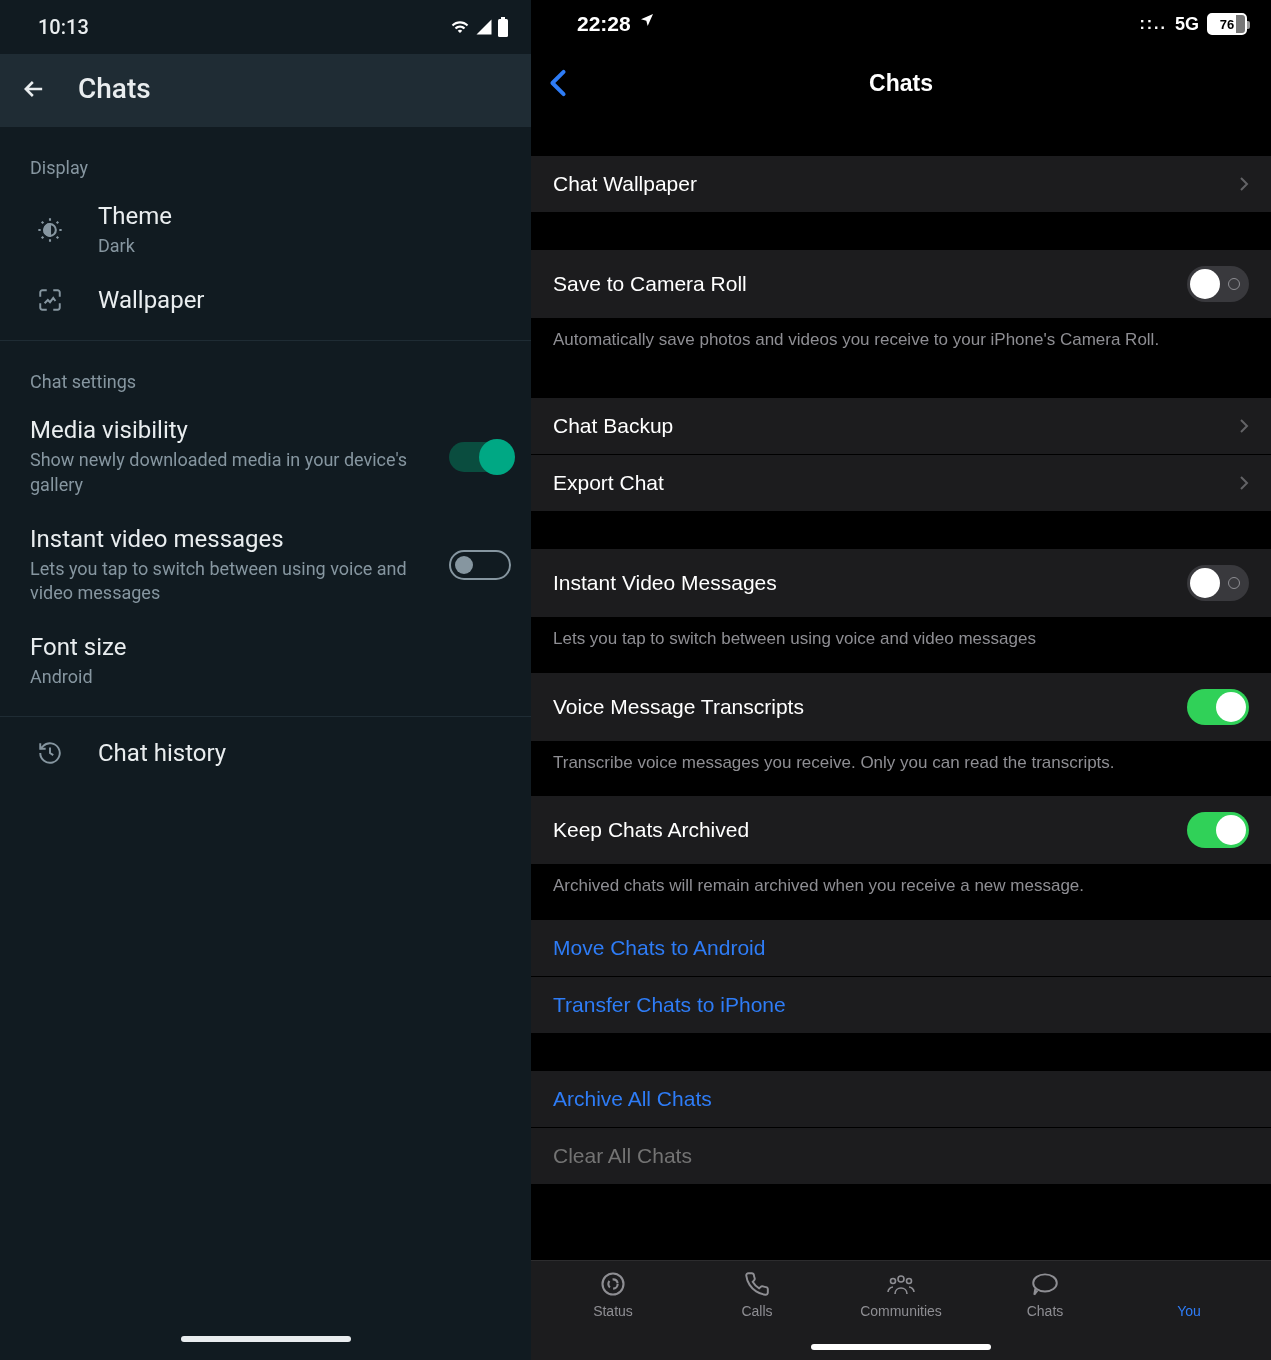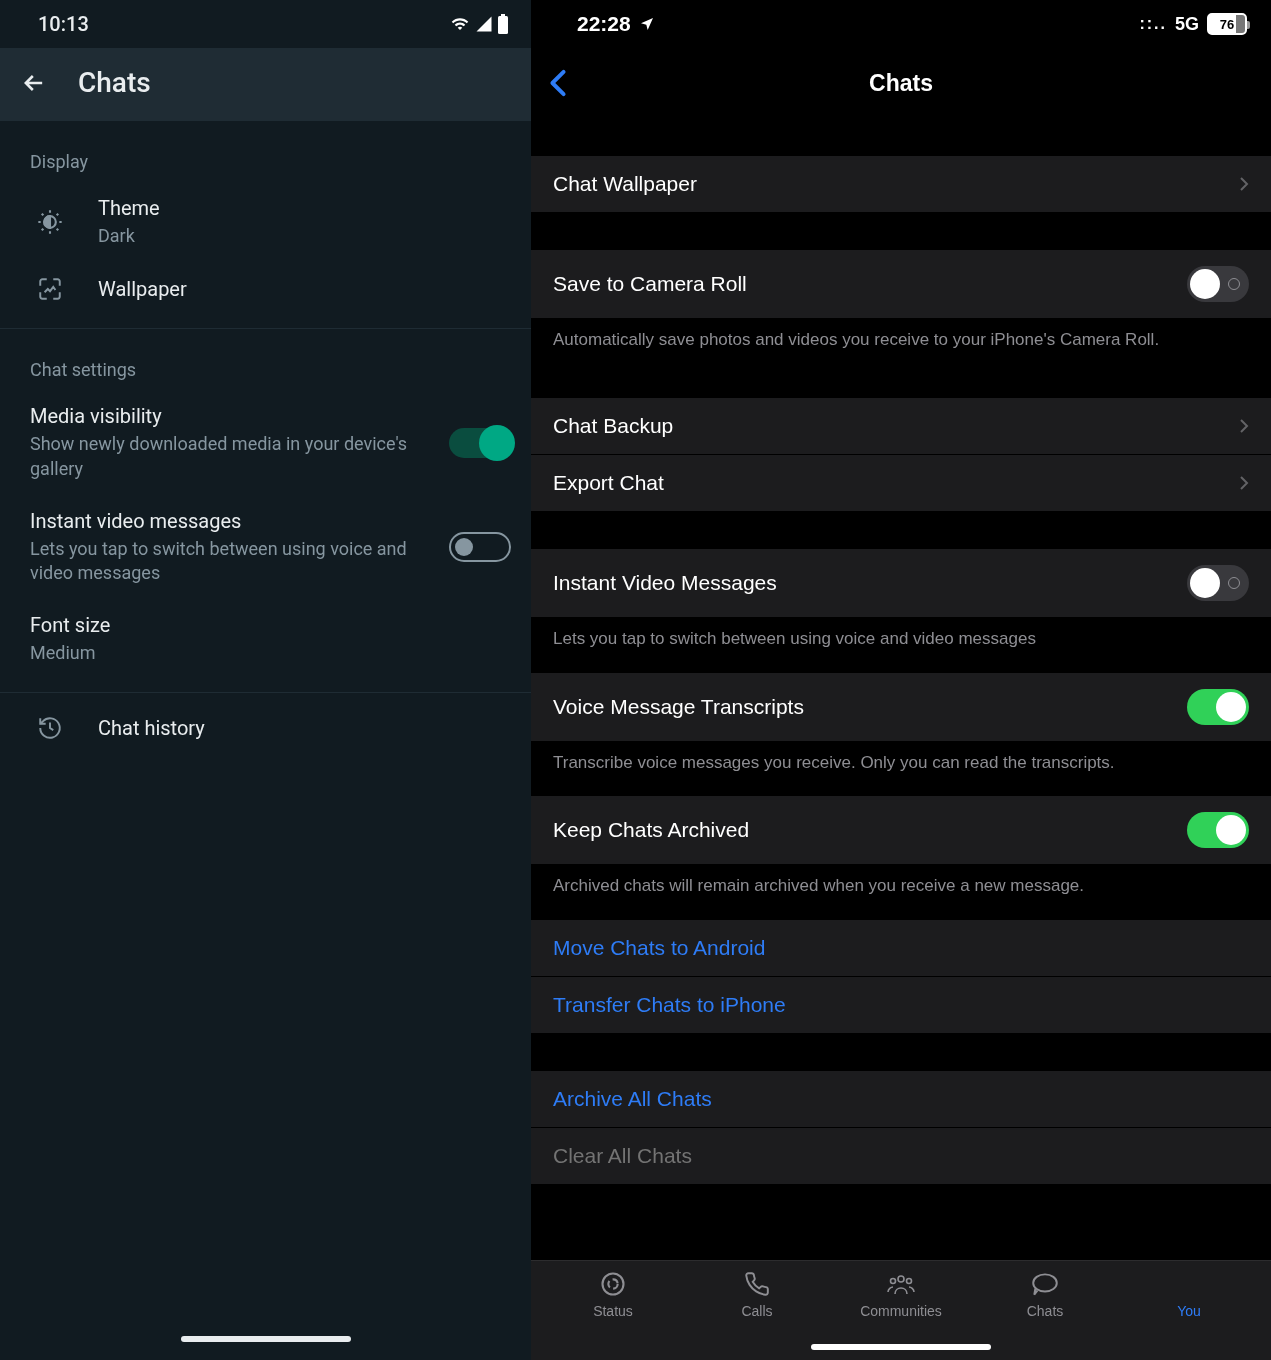--- a/index.html
+++ b/index.html
@@ -16,21 +16,21 @@
   .android {
     width: 531px;
     height: 1360px;
     background: #111b21;
     color: #e9edef;
     position: relative;
     display: flex;
     flex-direction: column;
   }
   .android .statusbar {
-    height: 48px;
+    height: 54px;
     display: flex;
     align-items: center;
     justify-content: space-between;
     padding: 0 22px 0 38px;
     font-size: 20px;
     font-weight: 500;
   }
   .android .statusbar .right-icons { display:flex; align-items:center; gap:4px; }
   .android .appbar {
     background: #1f2c34;
@@ -55,21 +55,21 @@
     padding: 14px 20px 14px 30px;
     gap: 28px;
   }
   .android .row .icon-slot {
     width: 40px;
     display:flex;
     justify-content:center;
     color:#8696a0;
   }
   .android .row .texts { flex:1; }
-  .android .row .title { font-size: 20px; color:#e9edef; }
+  .android .row .title { font-size: 24px; color:#e9edef; }
   .android .row .sub { font-size: 18px; color:#8696a0; margin-top:4px; line-height:1.35; }
   .android .row.no-icon { padding-left: 30px; }
   .android .divider { height:1px; background:#1f2c34; margin-top:12px; }
 
   
   .a-toggle {
     width: 62px; height: 30px;
     border-radius: 15px;
     position: relative;
     flex-shrink:0;
@@ -97,21 +97,21 @@
     display:flex; flex-direction:column;
     font-family: -apple-system, "SF Pro Text", "Helvetica Neue", sans-serif;
   }
   .ios .statusbar {
     height: 48px;
     display:flex; align-items:center; justify-content:space-between;
     padding: 0 24px 0 46px;
     font-size: 21px;
     font-weight:600;
   }
-  .ios .statusbar .left { display:flex; align-items:center; gap:8px; }
+  .ios .statusbar .left { display:flex; gap:8px; }
   .ios .statusbar .right { display:flex; align-items:center; gap:8px; }
   .ios .battery {
     width:40px; height:22px; border:2px solid #fff; border-radius:5px;
     position:relative; display:flex; align-items:center; justify-content:center;
     font-size:13px; font-weight:700; color:#000; background:#fff;
   }
   .ios .battery::after {
     content:""; position:absolute; right:-5px; top:6px;
     width:3px; height:8px; background:#999; border-radius:0 2px 2px 0;
   }
@@ -270,21 +270,21 @@
       <div class="sub">Lets you tap to switch between using voice and video messages</div>
     </div>
     <div class="a-toggle off">
         <div class="knob"></div>
       </div>
   </div>
 
   <div class="row no-icon">
     <div class="texts">
       <div class="title">Font size</div>
-      <div class="sub">Medium</div>
+      <div class="sub">Android</div>
     </div>
   </div>
 
   <div class="divider"></div>
 
   <div class="row" style="padding-top:22px;">
     <div class="icon-slot">
       <svg width="26" height="26" viewBox="0 0 24 24" fill="none" stroke="#8696a0" stroke-width="1.8">
           <path d="M3 12a9 9 0 1 0 2.6-6.3L3 8"></path>
           <path d="M3 3v5h5M12 7v5l3 2"></path>

